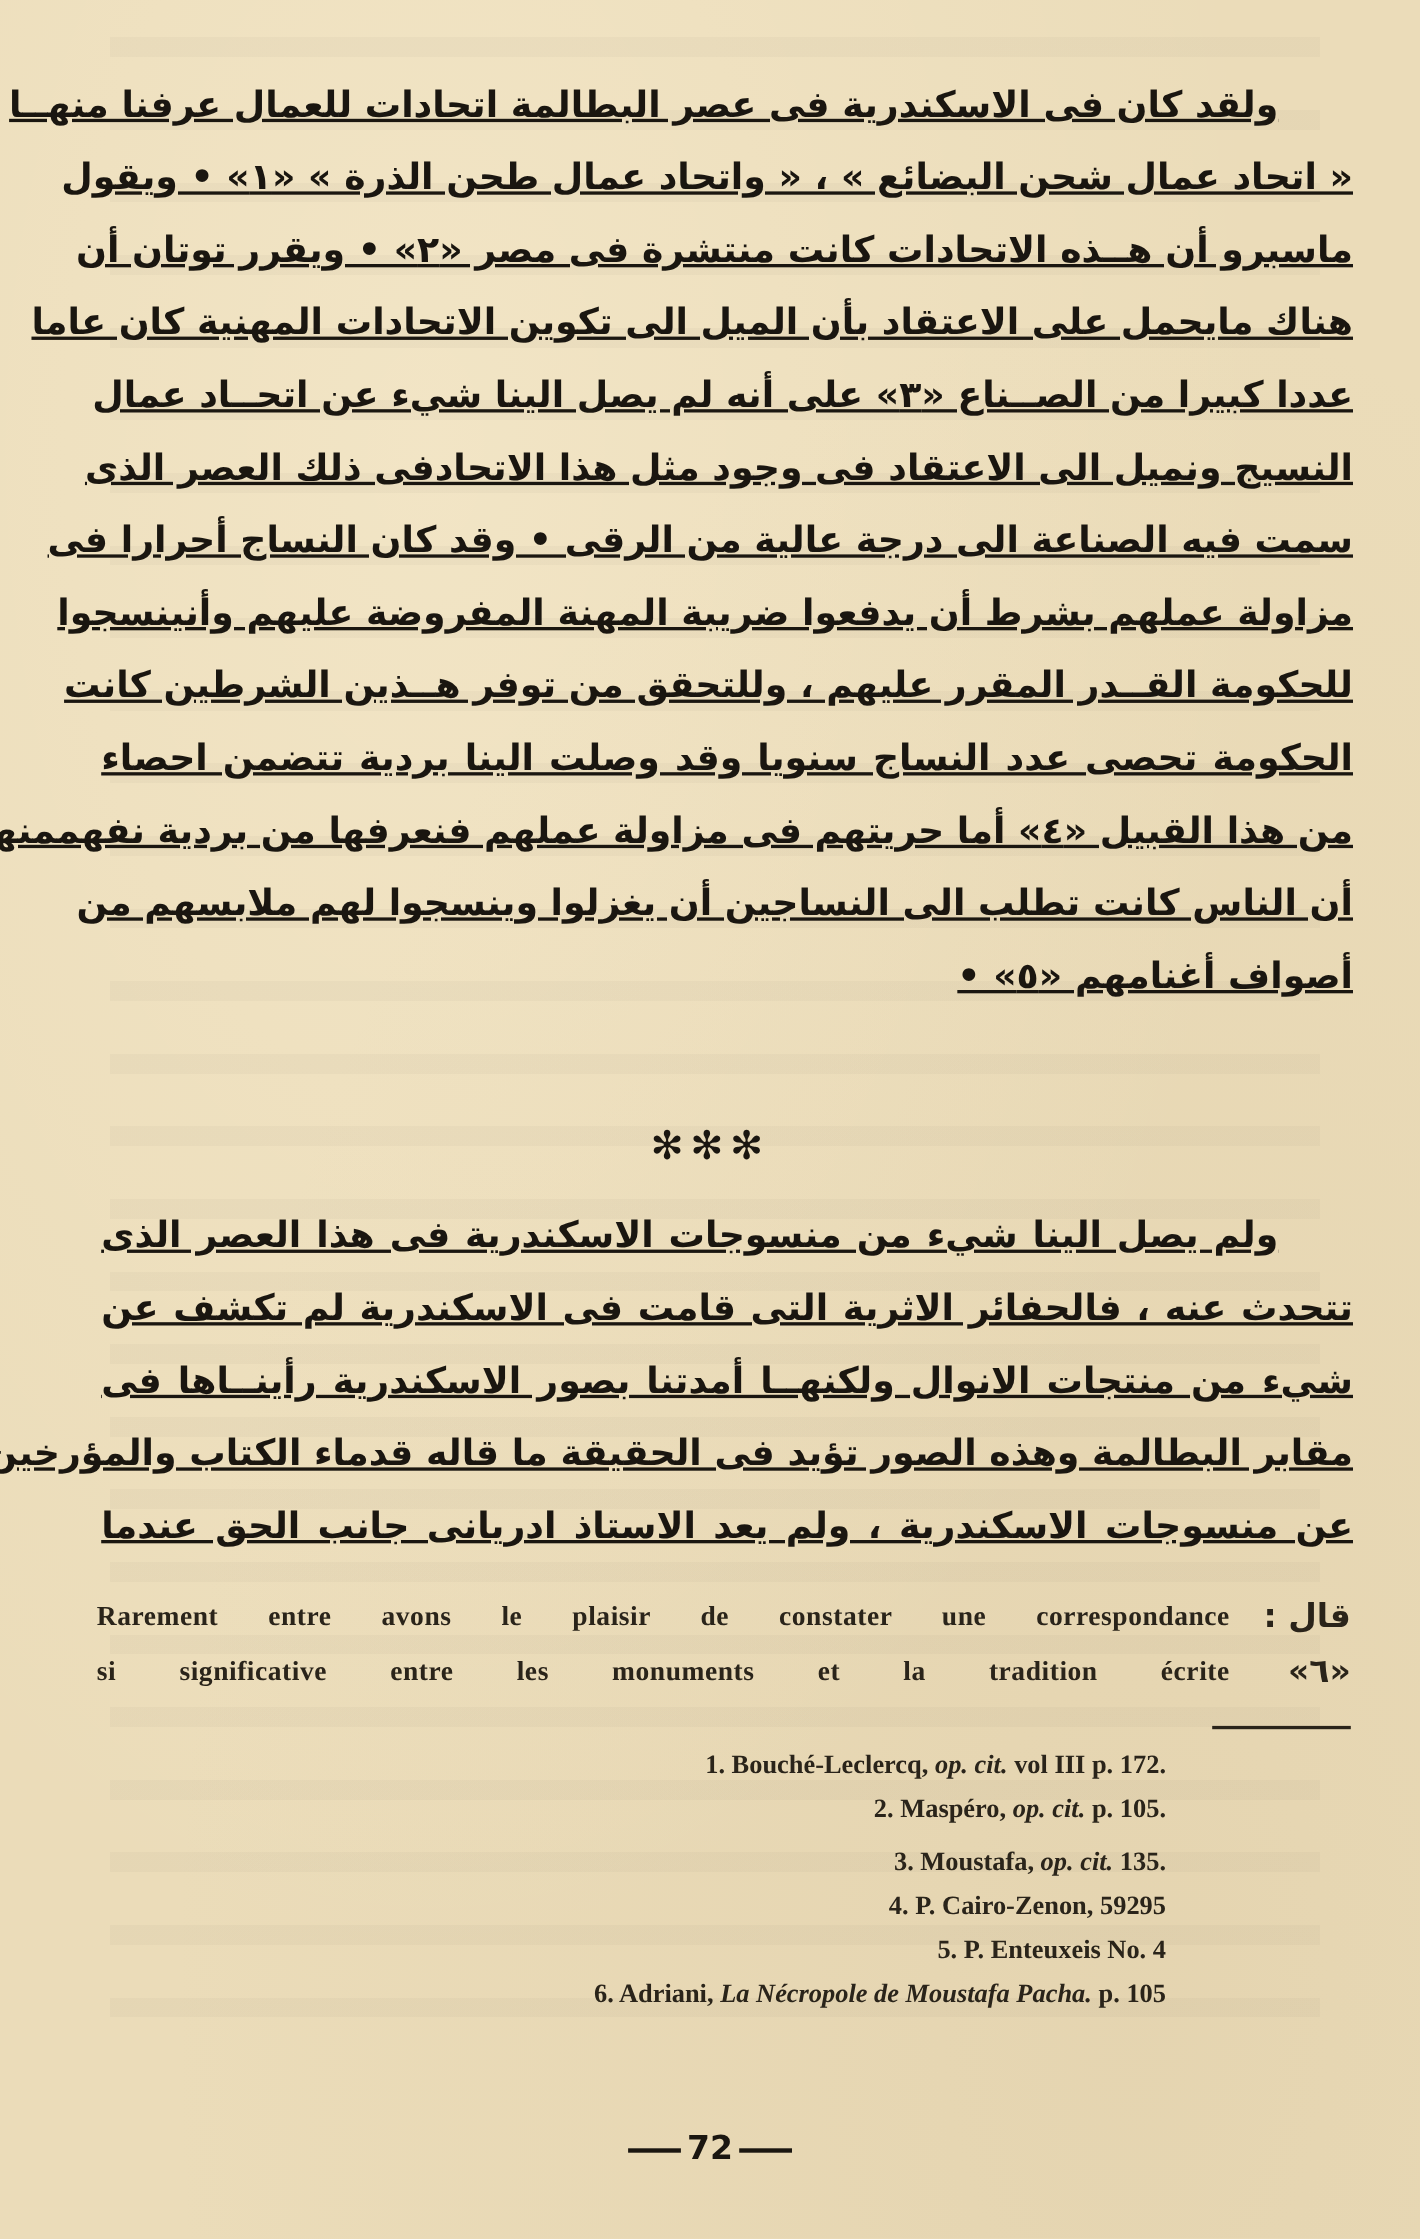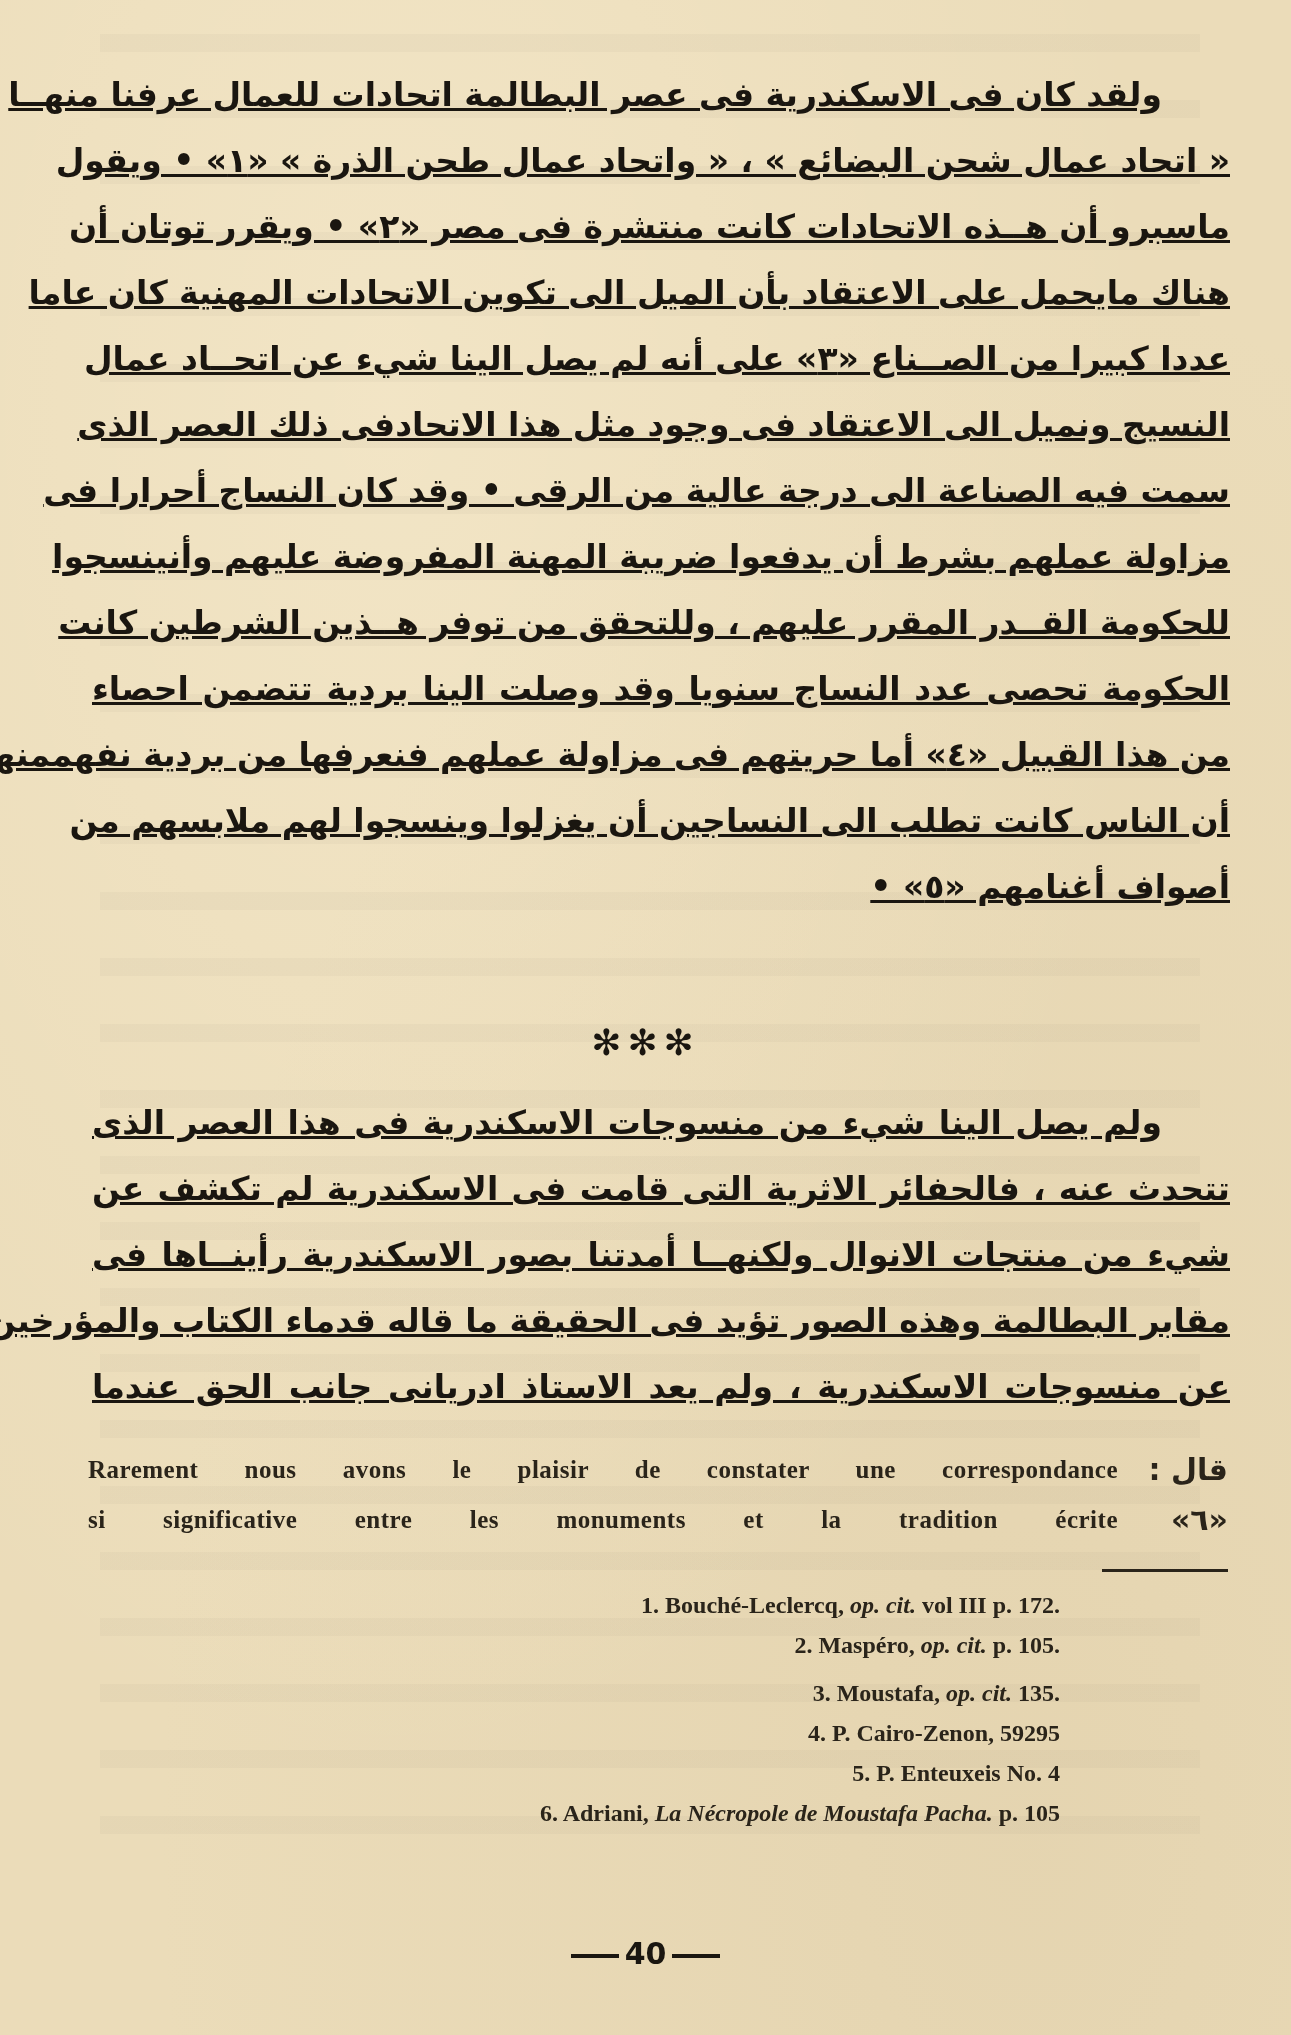--- a/index.html
+++ b/index.html
@@ -174,21 +174,21 @@
   <div class="body-text" style="top:1090px;">
     <div class="line first">ولم يصل الينا شيء من منسوجات الاسكندرية فى هذا العصر الذى</div>
     <div class="line">تتحدث عنه ، فالحفائر الاثرية التى قامت فى الاسكندرية لم تكشف عن</div>
     <div class="line">شيء من منتجات الانوال ولكنهــا أمدتنا بصور الاسكندرية رأينــاها فى</div>
     <div class="line">مقابر البطالمة وهذه الصور تؤيد فى الحقيقة ما قاله قدماء الكتاب والمؤرخين</div>
     <div class="line">عن منسوجات الاسكندرية ، ولم يعد الاستاذ ادريانى جانب الحق عندما</div>
   </div>
 
   <div class="quote-block">
     <div class="quote-line">
-      <span class="fr">Rarement nous avons le plaisir de constater une correspondance</span>
+      <span class="fr">Rarement entre avons le plaisir de constater une correspondance</span>
       <span class="ar">قال :</span>
     </div>
     <div class="quote-line">
       <span class="fr">si significative entre les monuments et la tradition écrite</span>
       <span class="ar">«٦»</span>
     </div>
   </div>
 
   <div class="fn-rule"></div>
 
@@ -213,15 +213,15 @@
       <span class="num">5.</span>
       <span>P. Enteuxeis No. 4</span><i></i><span></span>
     </div>
     <div class="fn">
       <span class="num">6.</span>
       <span>Adriani, </span><i>La Nécropole de Moustafa Pacha.</i><span> p. 105</span>
     </div>
   </div>
 
   <div class="page-number">
-    <span class="dash"></span><span>40</span><span class="dash"></span>
+    <span class="dash"></span><span>72</span><span class="dash"></span>
   </div>
 </div>
 
 </body></html>

